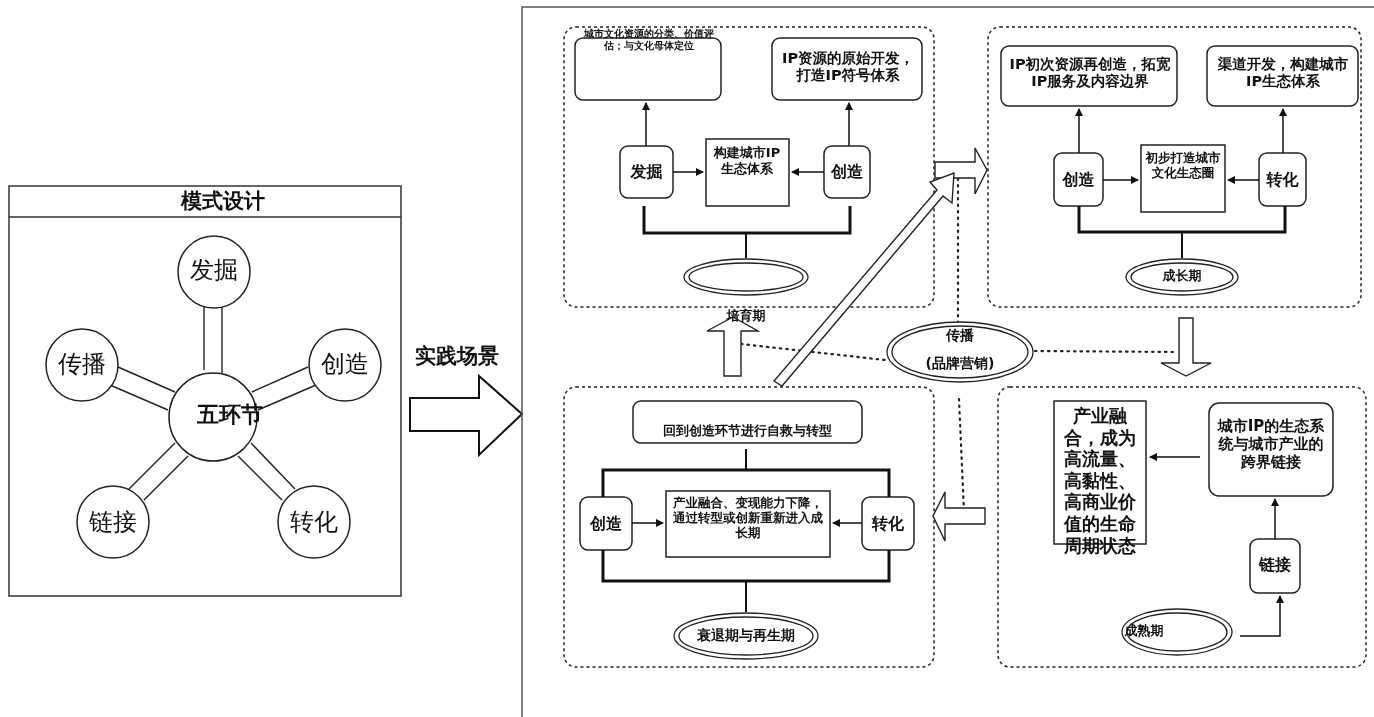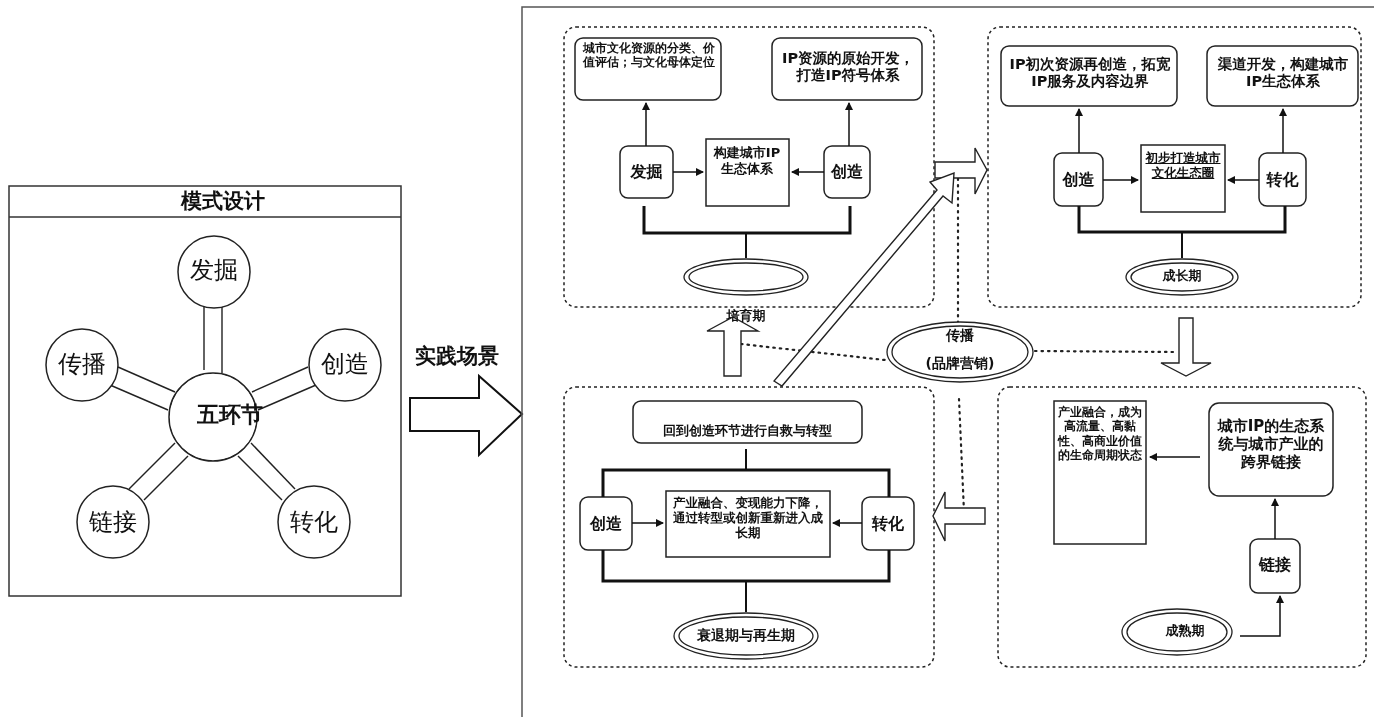--- a/index.html
+++ b/index.html
@@ -170,39 +170,39 @@
 <div class="t b" style="left:9px; top:189px; width:428px; font-size:21px;">模式设计</div>
 <div class="t b" style="left:163px; top:402px; width:100px; font-size:22px;text-align:right;">五环节</div>
 <div class="t star-label" style="left:174px; top:256px; width:80px;">发掘</div>
 <div class="t star-label" style="left:305px; top:350px; width:80px;">创造</div>
 <div class="t star-label" style="left:274px; top:508px; width:80px;">转化</div>
 <div class="t star-label" style="left:73px; top:508px; width:80px;">链接</div>
 <div class="t star-label" style="left:42px; top:350px; width:80px;">传播</div>
 
 <div class="t b" style="left:402px; top:344px; width:110px; font-size:21px;">实践场景</div>
 
-<div class="t lbl-sm" style="left:579px; top:41px; width:140px; font-size:12px;">城市文化资源的分类、价值评估；与文化母体定位</div>
+<div class="t lbl-sm" style="left:579px; top:28px; width:140px; font-size:10px;">城市文化资源的分类、价值评估；与文化母体定位</div>
 <div class="t lbl-sm" style="left:775px; top:50px; width:146px; font-size:14.5px;">IP资源的原始开发，打造IP符号体系</div>
 <div class="t lbl-bold" style="left:620px; top:162px; width:53px;">发掘</div>
 <div class="t lbl-bold" style="left:824px; top:162px; width:46px;">创造</div>
 <div class="t lbl-sm" style="left:712px; top:145px; width:70px;">构建城市IP生态体系</div>
 <div class="t lbl-sm" style="left:696px; top:268px; width:100px;margin-top:40px;">培育期</div>
 
 <div class="t lbl-sm" style="left:1006px; top:56px; width:168px; font-size:14.5px;">IP初次资源再创造，拓宽IP服务及内容边界</div>
 <div class="t lbl-sm" style="left:1210px; top:56px; width:146px; font-size:14.5px;">渠道开发，构建城市IP生态体系</div>
 <div class="t lbl-bold" style="left:1054px; top:170px; width:49px;">创造</div>
 <div class="t lbl-bold" style="left:1259px; top:170px; width:47px;">转化</div>
-<div class="t lbl-sm" style="left:1145px; top:150px; width:76px; font-size:12.5px;text-decoration:underline;">初步打造城市文化生态圈</div>
+<div class="t lbl-sm" style="left:1145px; top:150px; width:76px; font-size:12.5px;">初步打造城市文化生态圈</div>
 <div class="t lbl-sm" style="left:1132px; top:268px; width:100px;">成长期</div>
 
 <div class="t lbl-sm" style="left:636px; top:423px; width:223px;">回到创造环节进行自救与转型</div>
 <div class="t lbl-bold" style="left:580px; top:514px; width:52px;">创造</div>
 <div class="t lbl-bold" style="left:862px; top:514px; width:52px;">转化</div>
 <div class="t lbl-sm" style="left:672px; top:495px; width:152px; font-size:12.5px;">产业融合、变现能力下降，通过转型或创新重新进入成长期</div>
 <div class="t lbl-sm" style="left:676px; top:627px; width:140px; font-size:14px;">衰退期与再生期</div>
 
-<div class="t lbl-sm" style="left:1058px; top:405px; width:84px; font-size:12px;">产业融合，成为高流量、高黏性、高商业价值的生命周期状态</div>
+<div class="t lbl-sm" style="left:1058px; top:405px; width:84px; font-size:18px;">产业融合，成为高流量、高黏性、高商业价值的生命周期状态</div>
 <div class="t lbl-mid" style="left:1214px; top:417px; width:114px;">城市IP的生态系统与城市产业的跨界链接</div>
 <div class="t lbl-bold" style="left:1250px; top:555px; width:50px;">链接</div>
-<div class="t lbl-sm" style="left:1127px; top:623px; width:116px;">成熟期</div>
+<div class="t lbl-sm" style="left:1086px; top:623px; width:116px;">成熟期</div>
 
 <div class="t lbl-sm" style="left:910px; top:327px; width:100px; font-size:14px;">传播</div>
 <div class="t lbl-sm" style="left:900px; top:355px; width:120px; font-size:14px;">(品牌营销)</div>
 
 </body></html>

